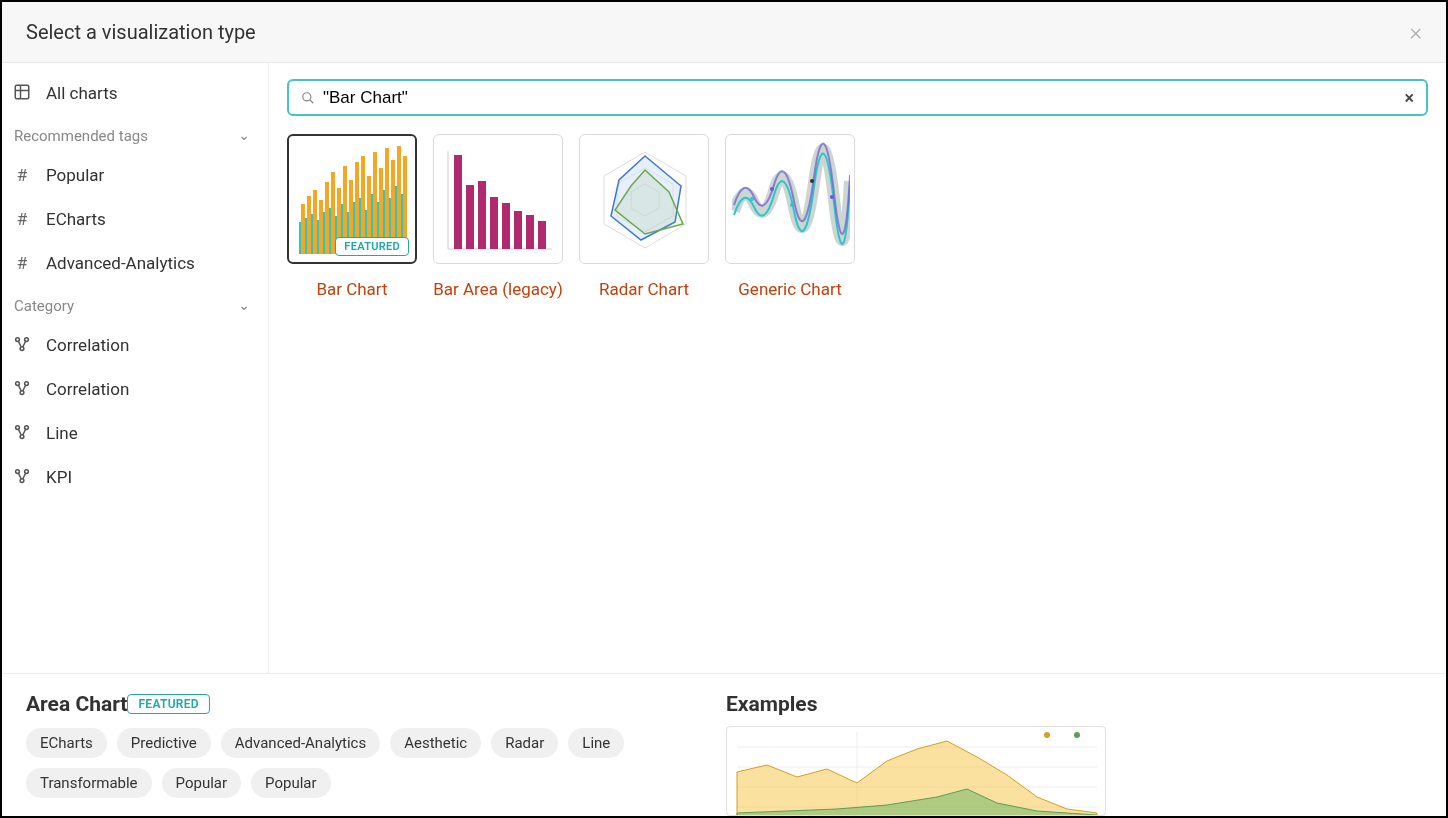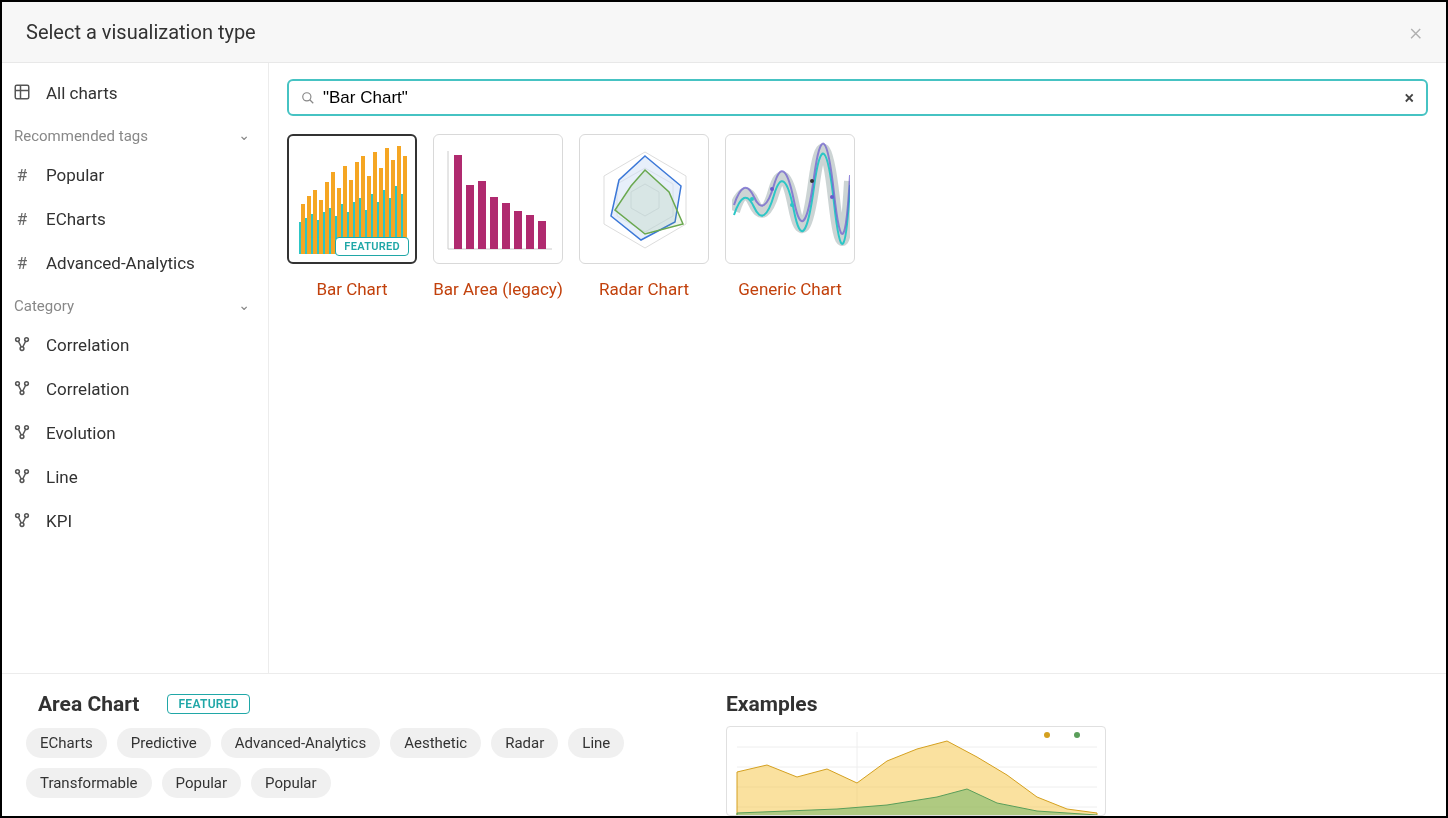--- a/index.html
+++ b/index.html
@@ -86,21 +86,21 @@
     letter-spacing: 0.3px;
   }
   .card-label { margin-top: 14px; font-size: 17px; color: #c2410c; line-height: 1.3; }
   .bottom {
     border-top: 1px solid #ececec;
     padding: 18px 24px 0 24px;
     display: flex;
     gap: 40px;
   }
   .bottom-left { flex: 0 0 660px; }
-  .bl-head { display:flex; align-items:center; gap:28px; margin-bottom:12px;margin-left:12px; }
+  .bl-head { display:flex; align-items:center; gap:0; margin-bottom:12px; }
   .bl-title { font-size: 21px; font-weight: 700; }
   .featured-pill {
     border: 1px solid #20a7a7; color:#20a7a7; font-size:12px; font-weight:600;
     padding: 2px 10px; border-radius: 4px; letter-spacing:0.3px;
   }
   .tags { display:flex; flex-wrap:wrap; gap:10px; }
   .tag {
     background: #f0f0f0; border-radius: 16px;
     padding: 6px 14px; font-size: 15px; color:#333;
     cursor: pointer;
@@ -172,31 +172,20 @@
       <div class="side-item">
         <span class="icon">
           <svg width="18" height="18" viewBox="0 0 24 24" fill="none" stroke="#555" stroke-width="2">
               <circle cx="6" cy="6" r="2.5"></circle>
               <circle cx="18" cy="6" r="2.5"></circle>
               <circle cx="12" cy="18" r="2.5"></circle>
               <path d="M7 8l4 8M17 8l-4 8"></path>
             </svg>
         </span>
         <span>Correlation</span>
-      </div>
-      <div class="side-item">
-        <span class="icon">
-          <svg width="18" height="18" viewBox="0 0 24 24" fill="none" stroke="#555" stroke-width="2">
-              <circle cx="6" cy="6" r="2.5"></circle>
-              <circle cx="18" cy="6" r="2.5"></circle>
-              <circle cx="12" cy="18" r="2.5"></circle>
-              <path d="M7 8l4 8M17 8l-4 8"></path>
-            </svg>
-        </span>
-        <span>Evolution</span>
       </div>
       <div class="side-item">
         <span class="icon">
           <svg width="18" height="18" viewBox="0 0 24 24" fill="none" stroke="#555" stroke-width="2">
               <circle cx="6" cy="6" r="2.5"></circle>
               <circle cx="18" cy="6" r="2.5"></circle>
               <circle cx="12" cy="18" r="2.5"></circle>
               <path d="M7 8l4 8M17 8l-4 8"></path>
             </svg>
         </span>

